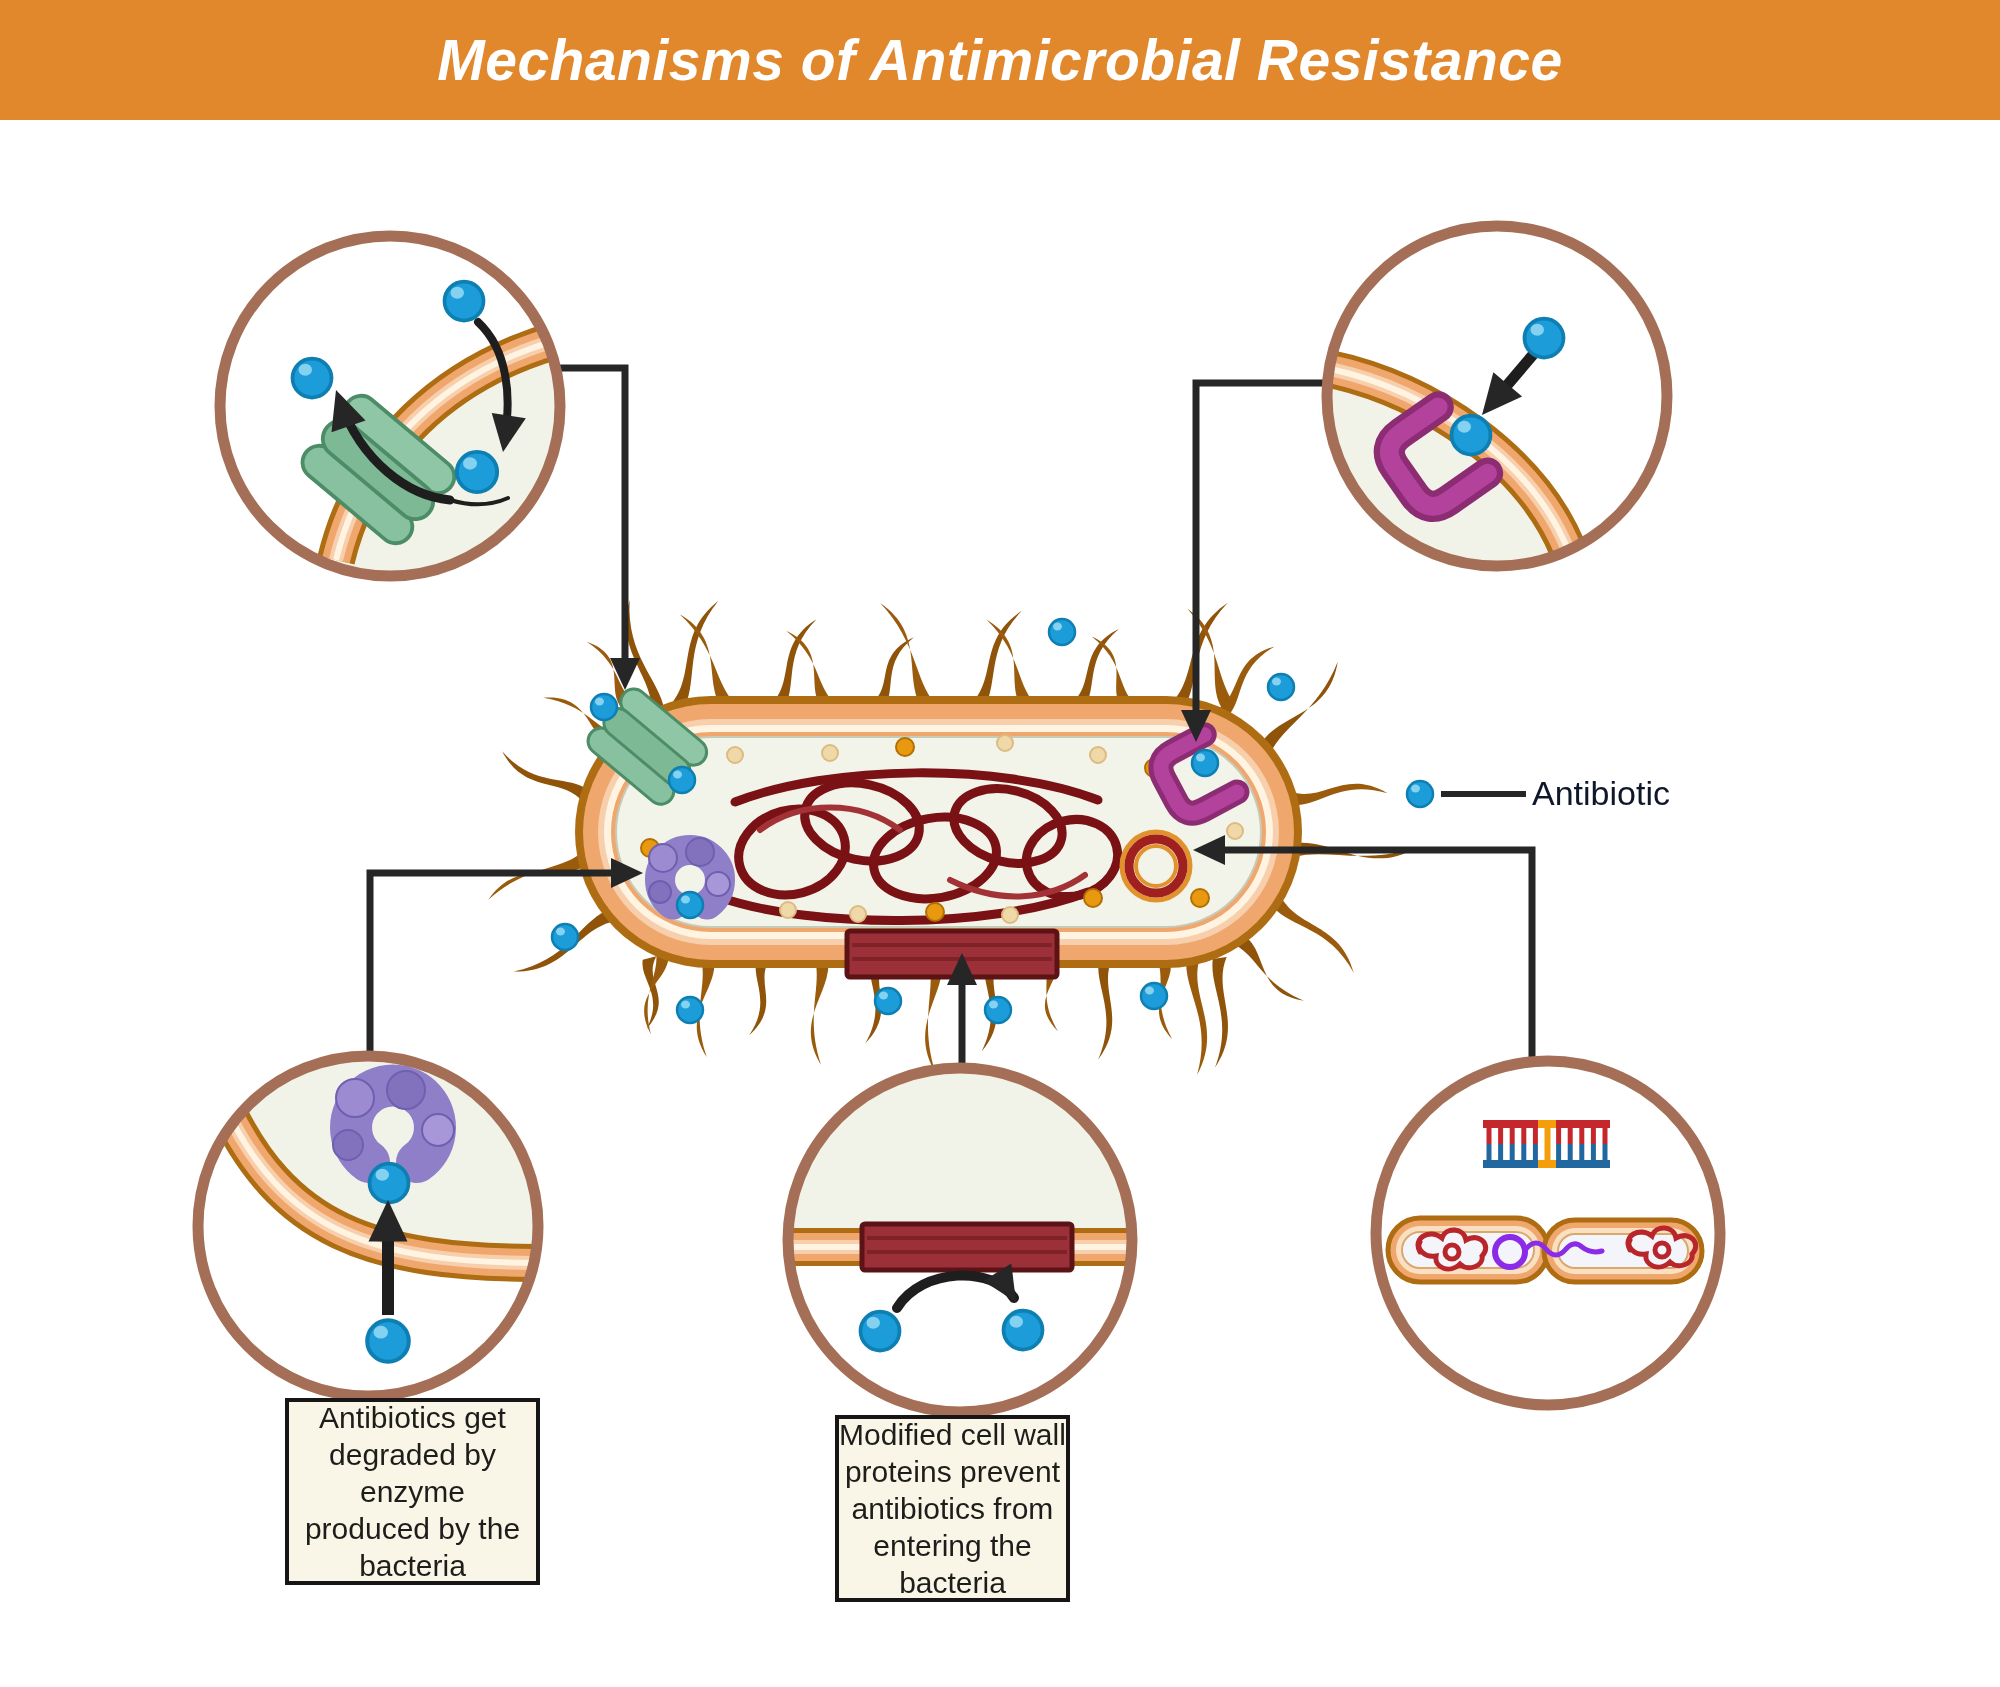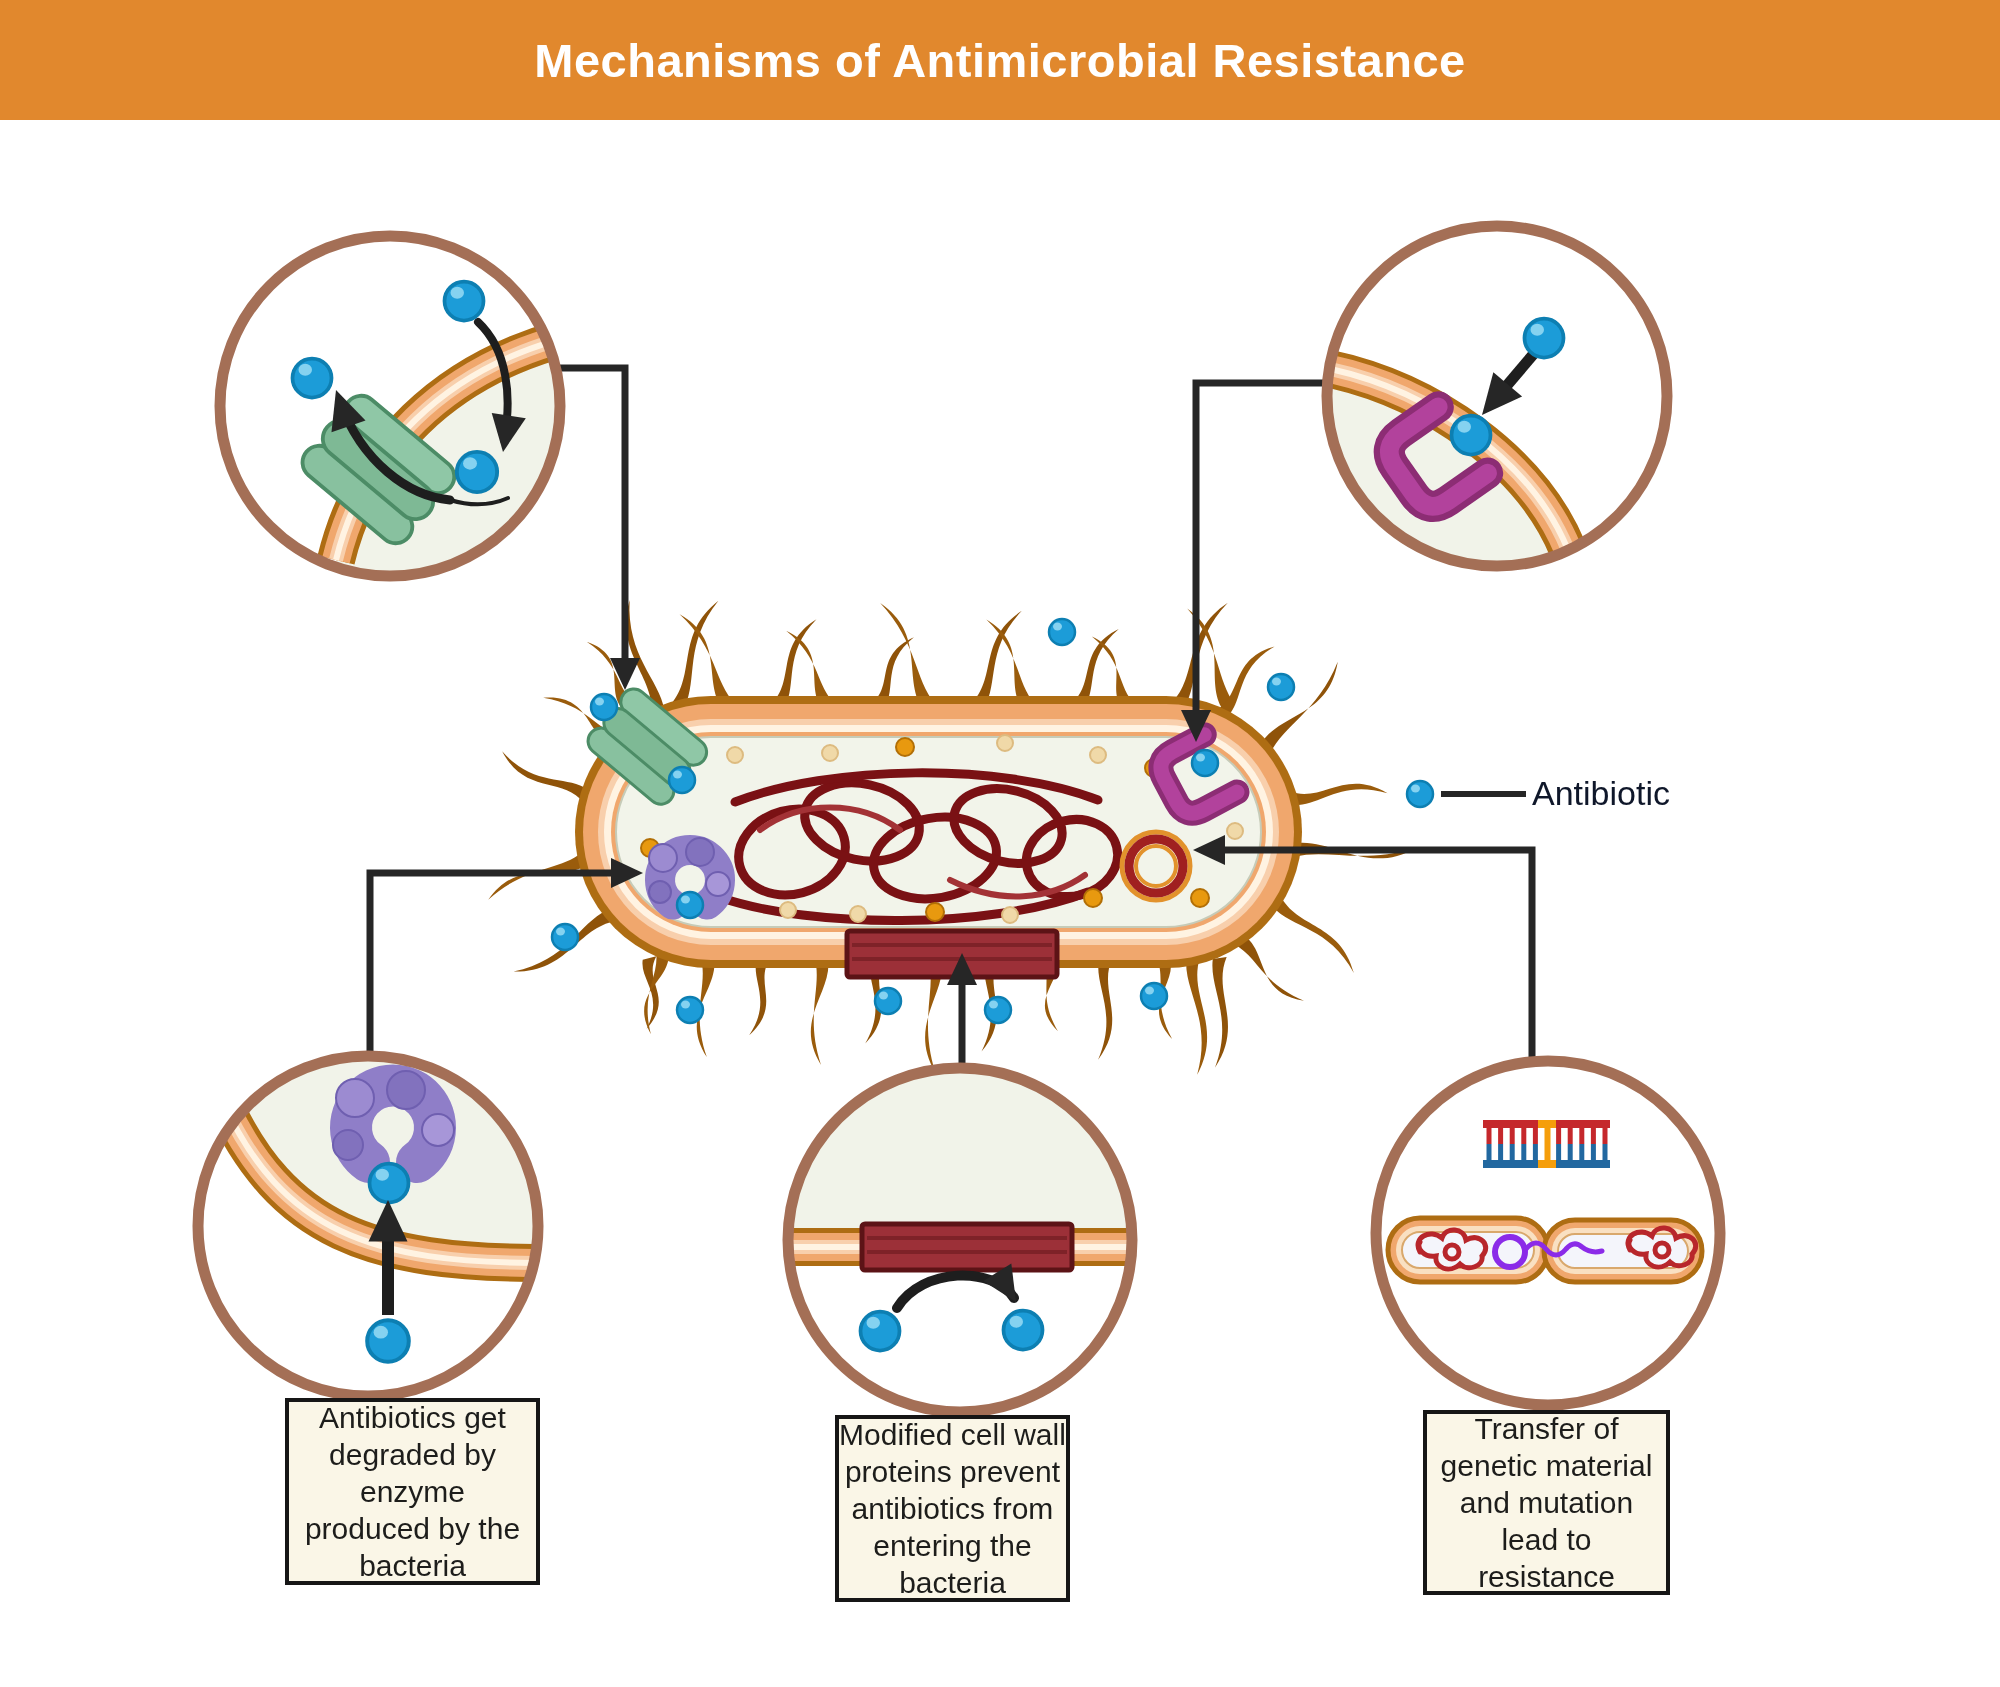--- a/index.html
+++ b/index.html
@@ -8,21 +8,21 @@
     --antibiotic-blue:#1C9CD8; --membrane-orange:#F0A76D; --membrane-edge:#AE6D13;
     --cytoplasm:#F2F4EA; --flagella-brown:#95550A; --pump-green:#82BD9D;
     --enzyme-purple:#8F7EC8; --receptor-magenta:#B2429C; --nucleoid-red:#7A1114;
     --wall-red:#9C3038; --connector:#262626;
   }
   html,body{margin:0;padding:0;background:#fff;}
   body{font-family:"Liberation Sans","DejaVu Sans",sans-serif;}
   .stage{position:relative;width:2000px;height:1687px;background:var(--canvas-bg);overflow:hidden;}
   .header{position:absolute;left:0;top:0;width:2000px;height:120px;background:var(--header-bg);
     display:flex;align-items:center;justify-content:center;}
-  .header h1{margin:0;color:var(--header-text);font-size:47px;font-weight:700;letter-spacing:.5px;}
+  .header h1{margin:0;color:var(--header-text);font-size:57px;font-weight:700;letter-spacing:.5px;font-style:italic;}
   .art{position:absolute;left:0;top:0;}
   .label-box{position:absolute;background:var(--box-bg);border:4px solid var(--box-border);
     color:var(--text);font-size:30px;line-height:37px;text-align:center;white-space:pre-line;
     display:flex;align-items:center;justify-content:center;box-sizing:border-box;}
   .box-efflux{left:263px;top:560px;width:260px;height:152px;}
   .box-receptor{left:1450px;top:557px;width:250px;height:148px;}
   .box-enzyme{left:245px;top:1398px;width:255px;height:187px;margin-left:40px;}
   .box-wall{left:835px;top:1415px;width:235px;height:187px;}
   .box-genetic{left:1423px;top:1410px;width:247px;height:185px;}
   .antibiotic-text{position:absolute;left:1532px;top:774px;color:#0f172a;font-size:34px;}
@@ -364,20 +364,15 @@
   <div class="label-box box-enzyme">Antibiotics get
 degraded by
 enzyme
 produced by the
 bacteria</div>
   <div class="label-box box-wall">Modified cell wall
 proteins prevent
 antibiotics from
 entering the
 bacteria</div>
-  <div class="label-box box-genetic">Transfer of
-genetic material
-and mutation
-lead to
-resistance</div>
 
   <div class="antibiotic-text">Antibiotic</div>
 </div>
 
 </body></html>

